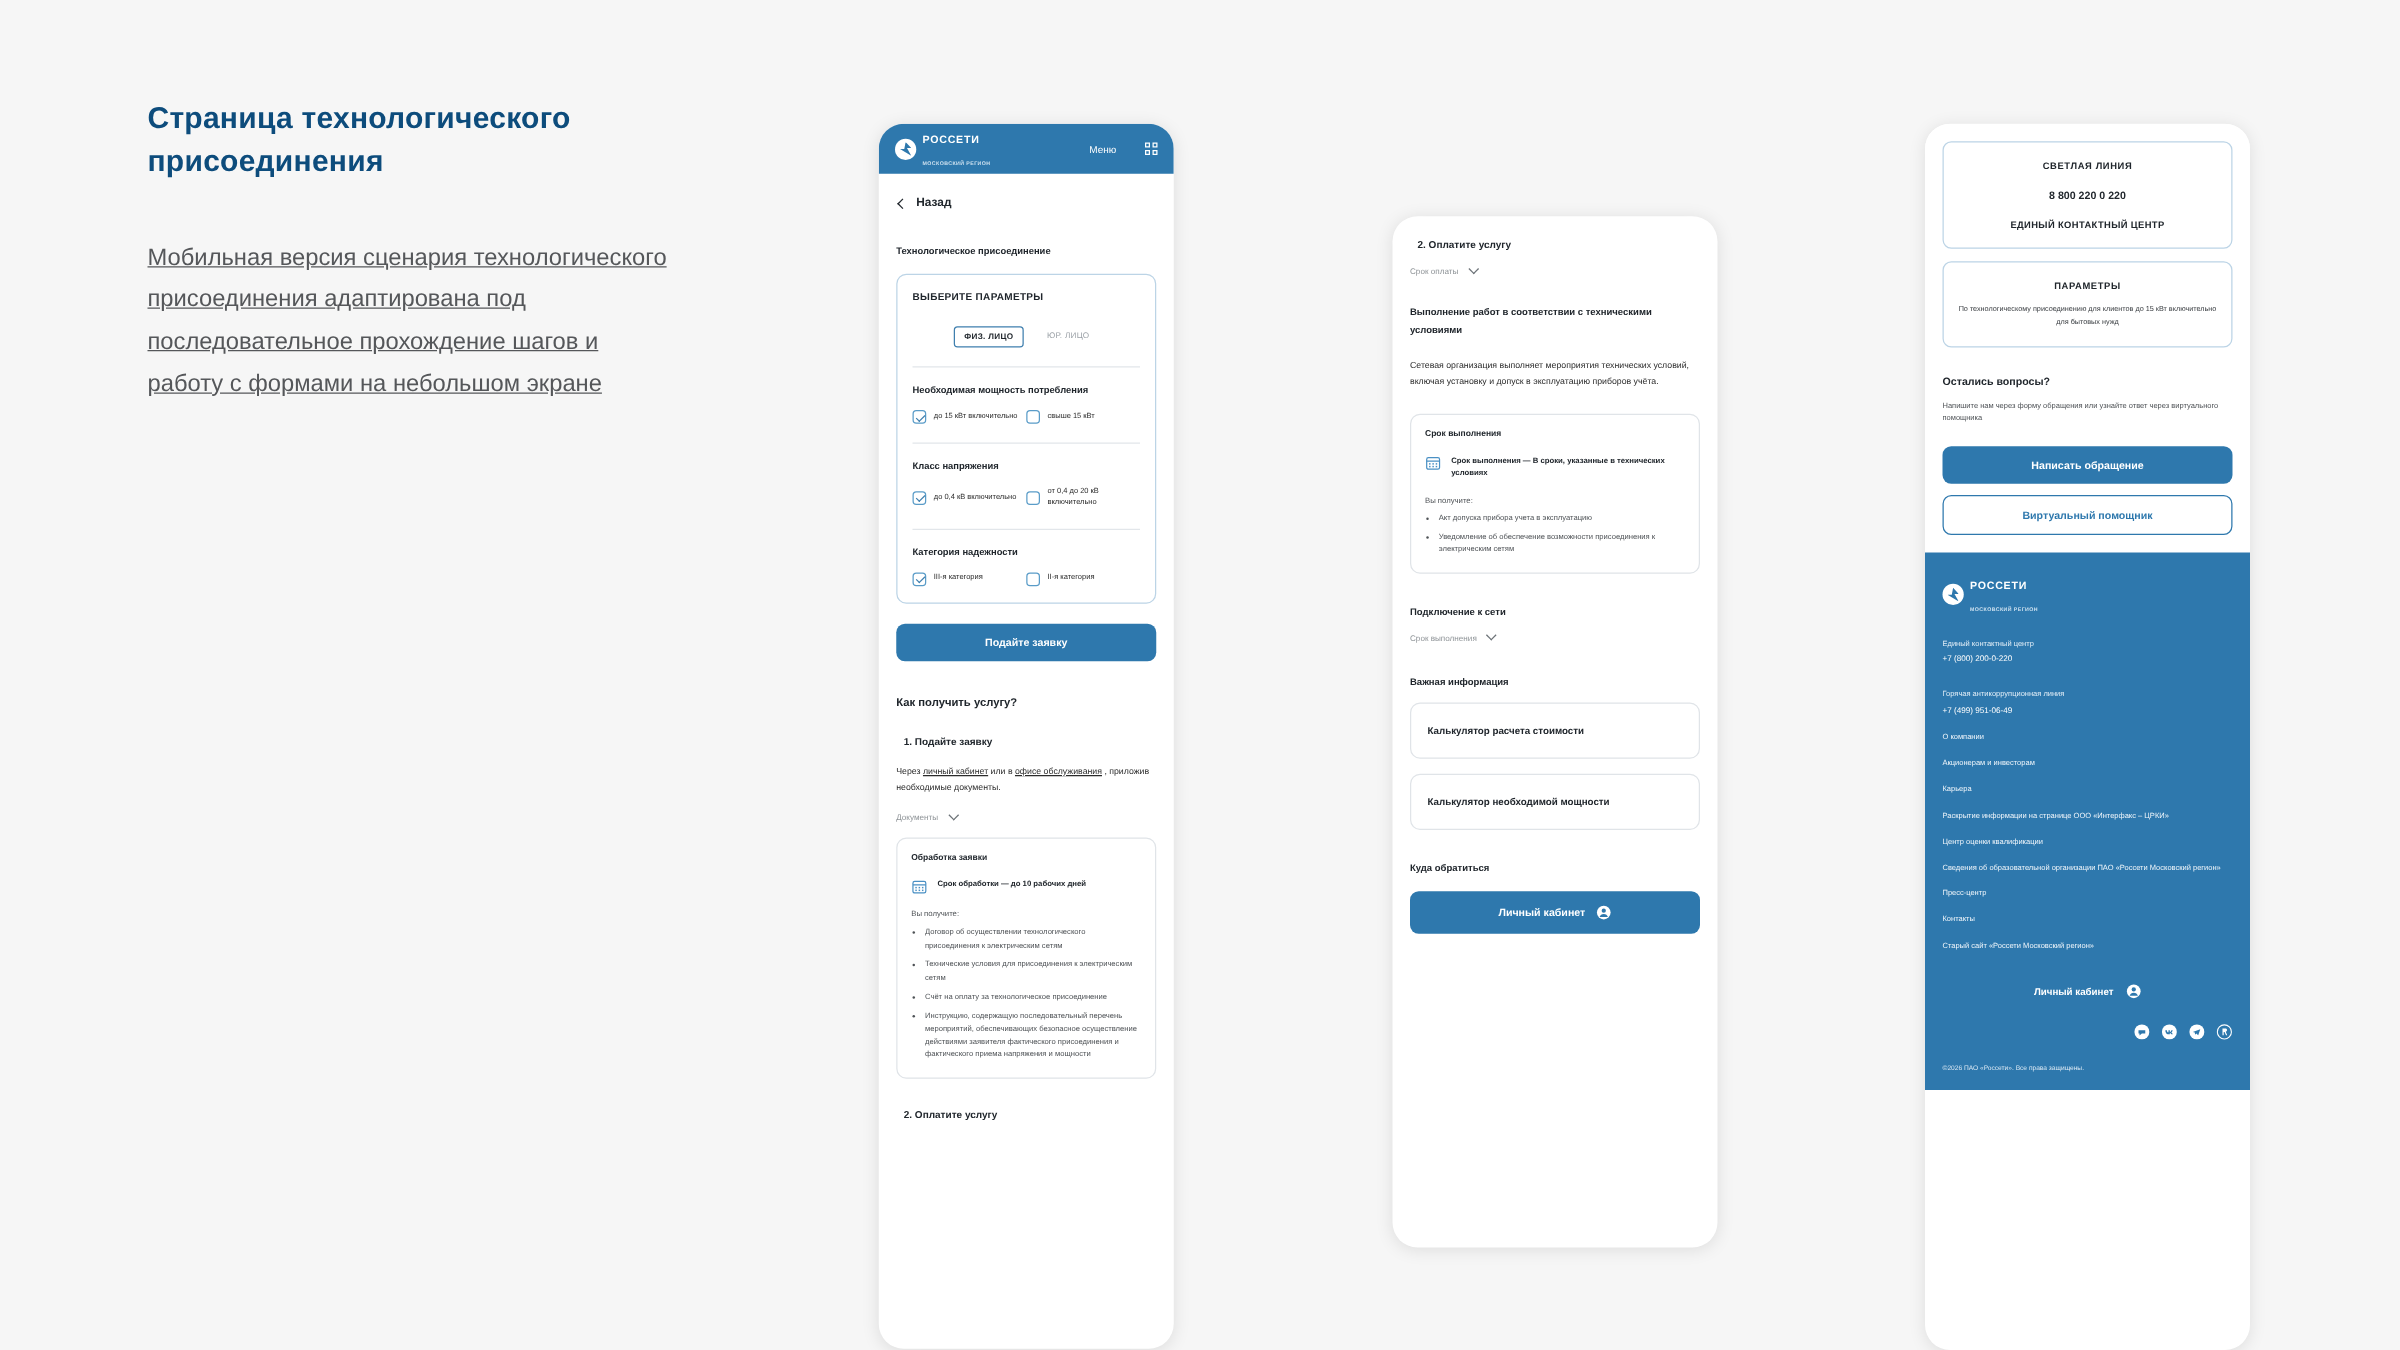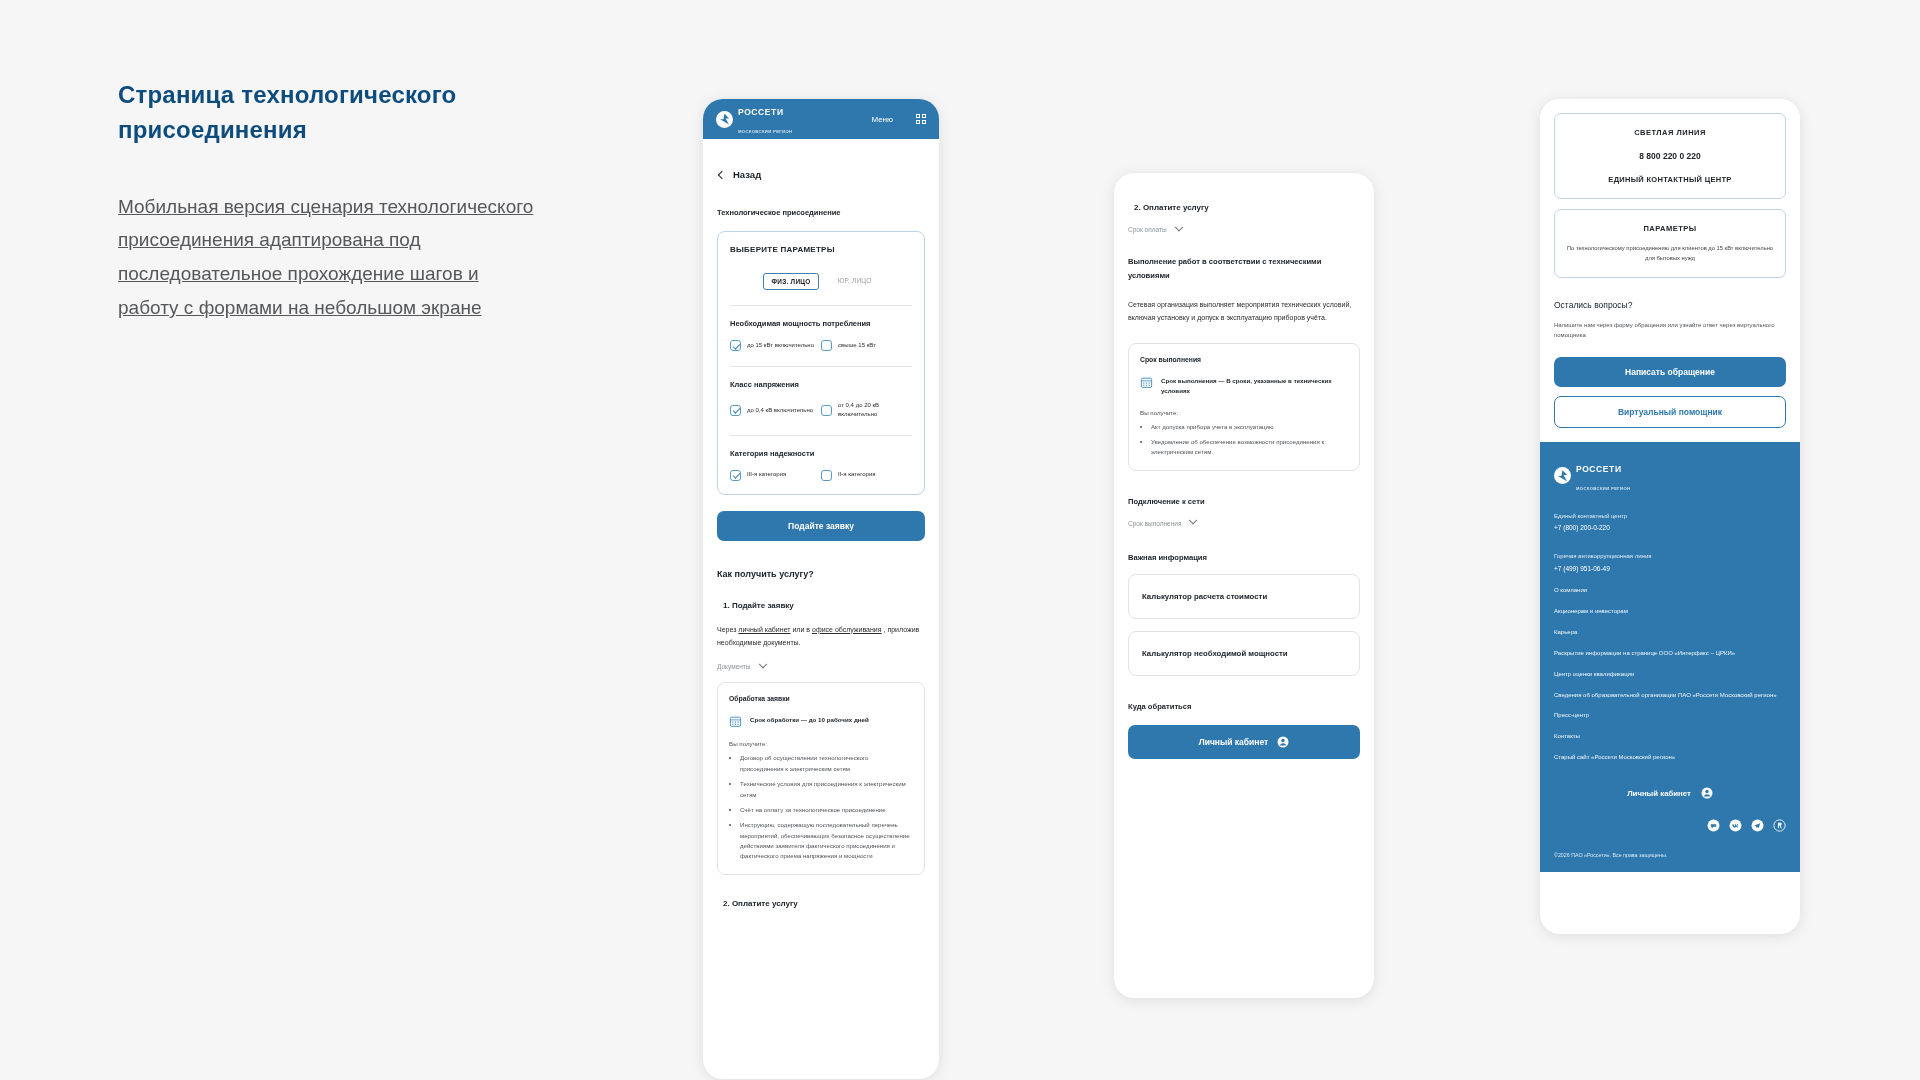--- a/index.html
+++ b/index.html
@@ -23,21 +23,21 @@
   }
   
   .phone {
     position: absolute; background: #ffffff;
     border-radius: 20px;
     box-shadow: 0 2px 14px rgba(0,0,0,.10);
     overflow: hidden;
   }
   #phone-1 { left: 703px; top: 99px; width: 236px; height: 980px; }
   #phone-2 { left: 1114px; top: 173px; width: 260px; height: 825px; }
-  #phone-3 { left: 1540px; top: 99px; width: 260px; height: 835px; }
+  #phone-3 { left: 1540px; top: 99px; width: 260px; height: 981px; }
 
   .ph-header {
     background: #2e78ad; height: 40px; display: flex; align-items: center;
     justify-content: space-between; padding: 0 13px;
   }
   .logo { display: flex; align-items: center; gap: 5px; }
   .logo-mark {
     width: 17px; height: 17px; border-radius: 50%; background: #fff;
     position: relative; flex: none;
   }
@@ -46,21 +46,21 @@
     background:#2e78ad;
     clip-path: polygon(50% 0, 100% 45%, 62% 45%, 100% 100%, 0 52%, 38% 52%);
   }
   .logo-txt-1 { font-size: 8.5px; font-weight: bold; color: #fff; letter-spacing:.6px; line-height:1; }
   .logo-txt-2 { font-size: 4.2px; font-weight: bold; color: #cfe2f0; letter-spacing:.35px; line-height:1.4; }
   .menu-wrap { display: flex; align-items: center; gap: 23px; }
   .menu-label { font-size: 8px; color: #fff; }
   .grid-icon { display: grid; grid-template-columns: 4px 4px; gap: 2px; }
   .grid-icon i { width: 4px; height: 4px; border: 1px solid #fff; display: block; }
 
-  .ph-body { padding: 12px 14px; }
+  .ph-body { padding: 0 14px; }
   .back-row { display: flex; align-items: center; gap: 8px; padding: 18px 0 0 2px; }
   .chev-left {
     width: 6px; height: 6px; border-left: 1.6px solid #20262c; border-bottom: 1.6px solid #20262c;
     transform: rotate(45deg); display: block;
   }
   .back-label { font-size: 9.5px; font-weight: bold; color: #20262c; }
   .section-title { font-size: 7.5px; font-weight: bold; margin-top: 28px; color: #20262c; }
 
   .card {
     border: 1px solid #bcd4e6; border-radius: 8px; padding: 13px 12px; margin-top: 14px;
@@ -135,21 +135,21 @@
   .user-ic { width: 12px; height: 12px; }
 
   
   .p3-top { padding: 14px; background:#fff; }
   .box-outline { border: 1px solid #bcd4e6; border-radius: 7px; padding: 14px 10px; text-align: center; }
   .box-outline + .box-outline { margin-top: 10px; }
   .bo-title { font-size: 7.5px; font-weight: bold; letter-spacing: .5px; color: #20262c; }
   .bo-phone { font-size: 8.5px; font-weight: bold; margin-top: 14px; color: #20262c; }
   .bo-sub { font-size: 7.5px; font-weight: bold; margin-top: 14px; letter-spacing:.3px; color: #20262c; }
   .bo-text { font-size: 5.8px; line-height: 1.75; margin-top: 10px; color: #3d4145; }
-  .q-title { font-size: 8.5px; font-weight: normal; margin-top: 22px; color: #20262c; }
+  .q-title { font-size: 8.5px; font-weight: bold; margin-top: 22px; color: #20262c; }
   .q-text { font-size: 6px; line-height: 1.7; margin-top: 10px; color: #4e5256; }
   .ph-footer { background: #2e78ad; padding: 16px 14px 14px; color: #fff; }
   .f-logo { display: flex; align-items: center; gap: 5px; }
   .f-group { margin-top: 17px; }
   .f-label { font-size: 6px; color: #e2eef7; line-height: 1.9; }
   .f-value { font-size: 6.5px; color: #ffffff; line-height: 1.9; }
   .f-link { font-size: 6px; color: #f0f6fb; line-height: 1.65; margin-top: 11px; }
   .f-account { display: flex; align-items: center; justify-content: center; gap: 10px; margin-top: 24px; }
   .f-account-label { font-size: 7.8px; font-weight: bold; color: #fff; }
   .socials { display: flex; justify-content: flex-end; gap: 9px; margin-top: 20px; }

